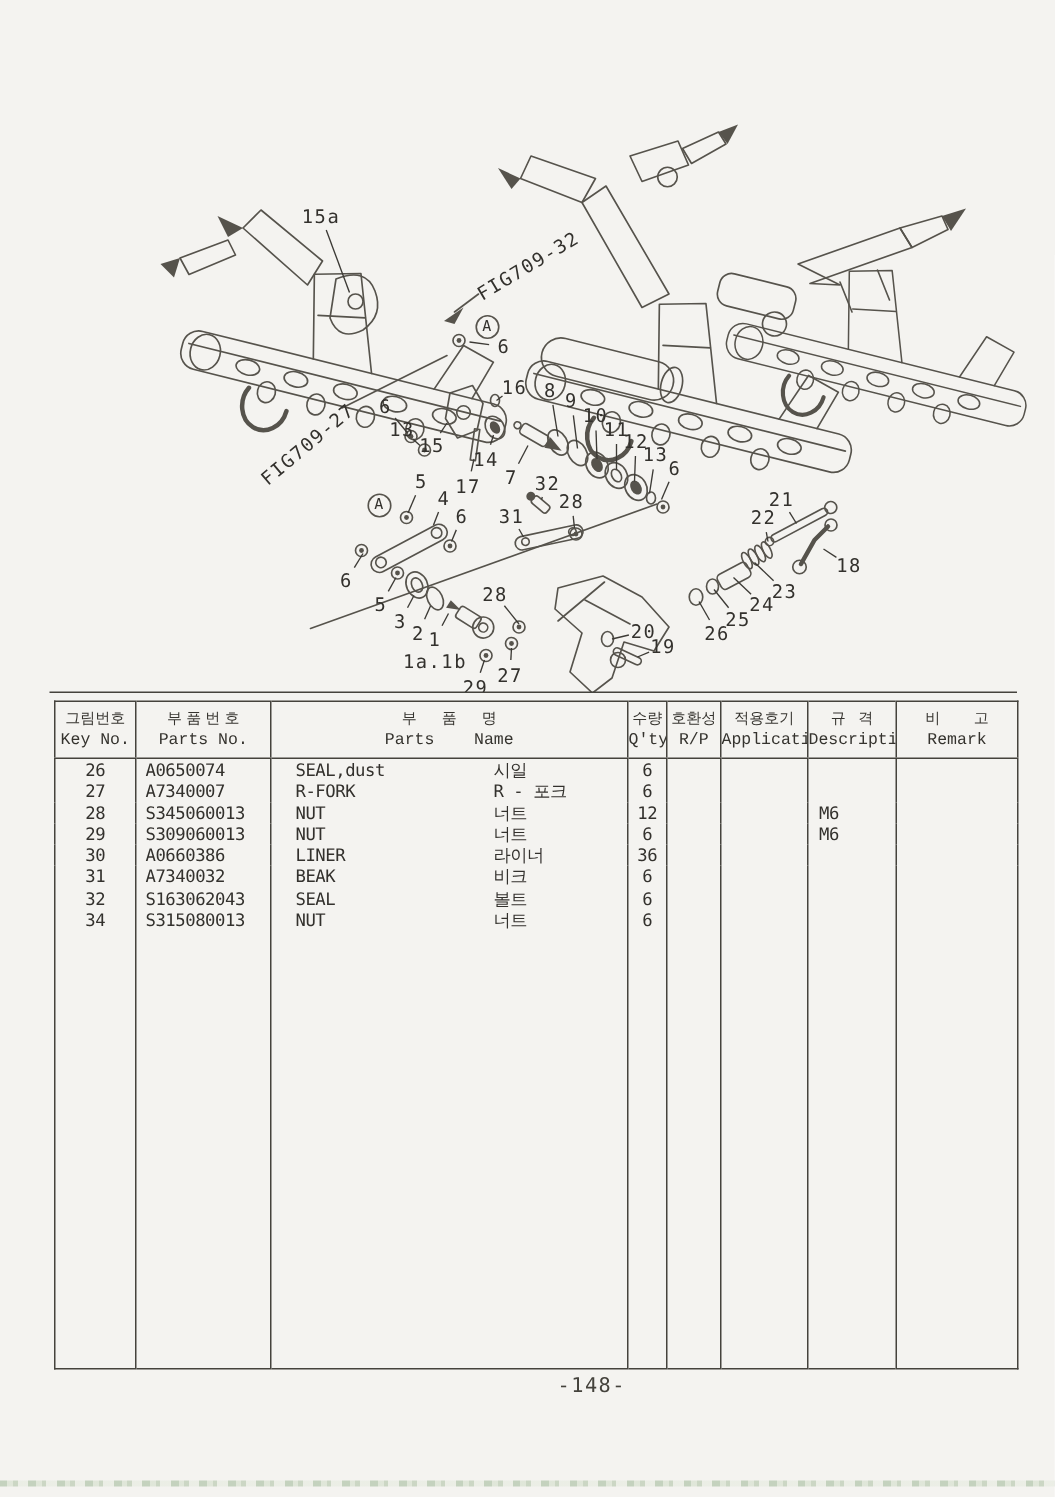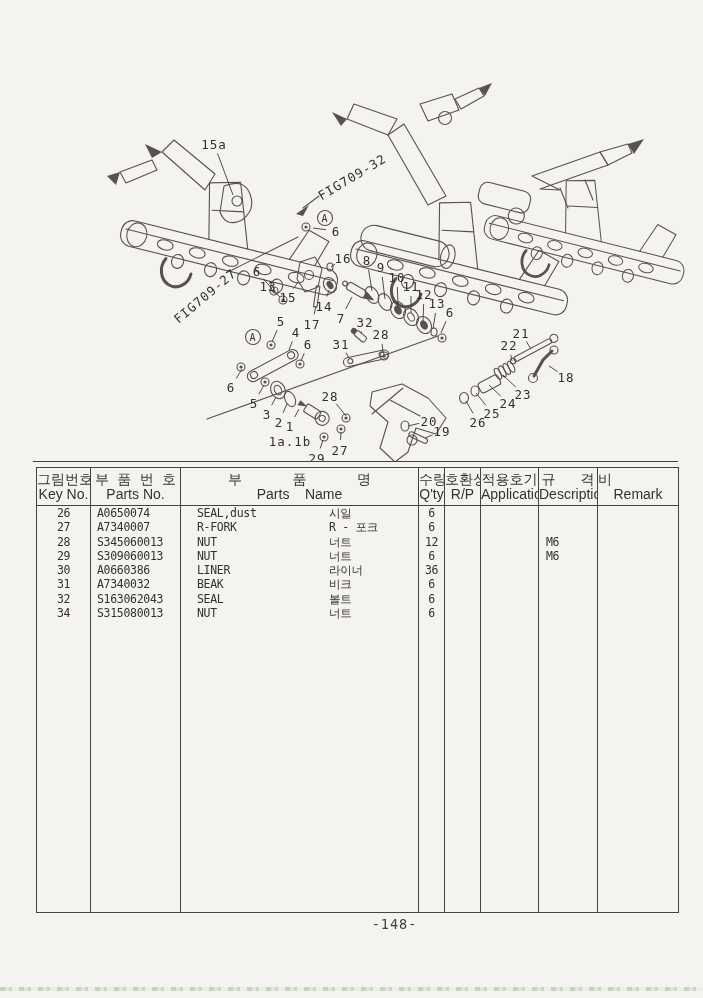--- a/index.html
+++ b/index.html
@@ -21,23 +21,23 @@
   .coA{font-size:10px;}
   
   #tline{position:absolute;left:33px;top:461px;width:645px;height:1.4px;background:#45433d;}
   #tblwrap{position:absolute;left:36px;top:467px;width:642px;height:446px;}
   table{border-collapse:collapse;table-layout:fixed;width:642px;height:446px;
         border:1.6px solid #45433d;}
   th,td{padding:0;margin:0;overflow:hidden;}
   th + th, td + td{border-left:1px solid #45433d;}
   thead th{border-bottom:1.4px solid #45433d;height:37px;vertical-align:middle;
            font-weight:normal;}
-  .hk{font-size:14px;line-height:14px;white-space:pre;color:#35332e;font-family:Liberation Mono, monospace;}
-  .he{font-size:14px;line-height:14px;white-space:pre;color:#35332e;
-      font-family:Liberation Sans, sans-serif;letter-spacing:0px;}
+  .hk{font-size:10px;line-height:14px;white-space:pre;color:#35332e;}
+  .he{font-size:11px;line-height:14px;white-space:pre;color:#35332e;
+      font-family:Liberation Mono, monospace;letter-spacing:0px;}
   tbody td{font-family:"DejaVu Sans Mono",monospace;font-size:11.5px;line-height:14.3px;
            height:14.3px;vertical-align:top;color:#33312d;letter-spacing:-0.3px;}
   tbody td.key{text-align:center;}
   tbody td.part{padding-left:6px;}
   tbody td.name{padding-left:16px;}
   tbody td.name .en{display:inline-block;width:132px;}
   tbody td.qty{text-align:center;}
   tbody td.desc{padding-left:7px;}
   tbody tr.filler td{height:auto;}
   

